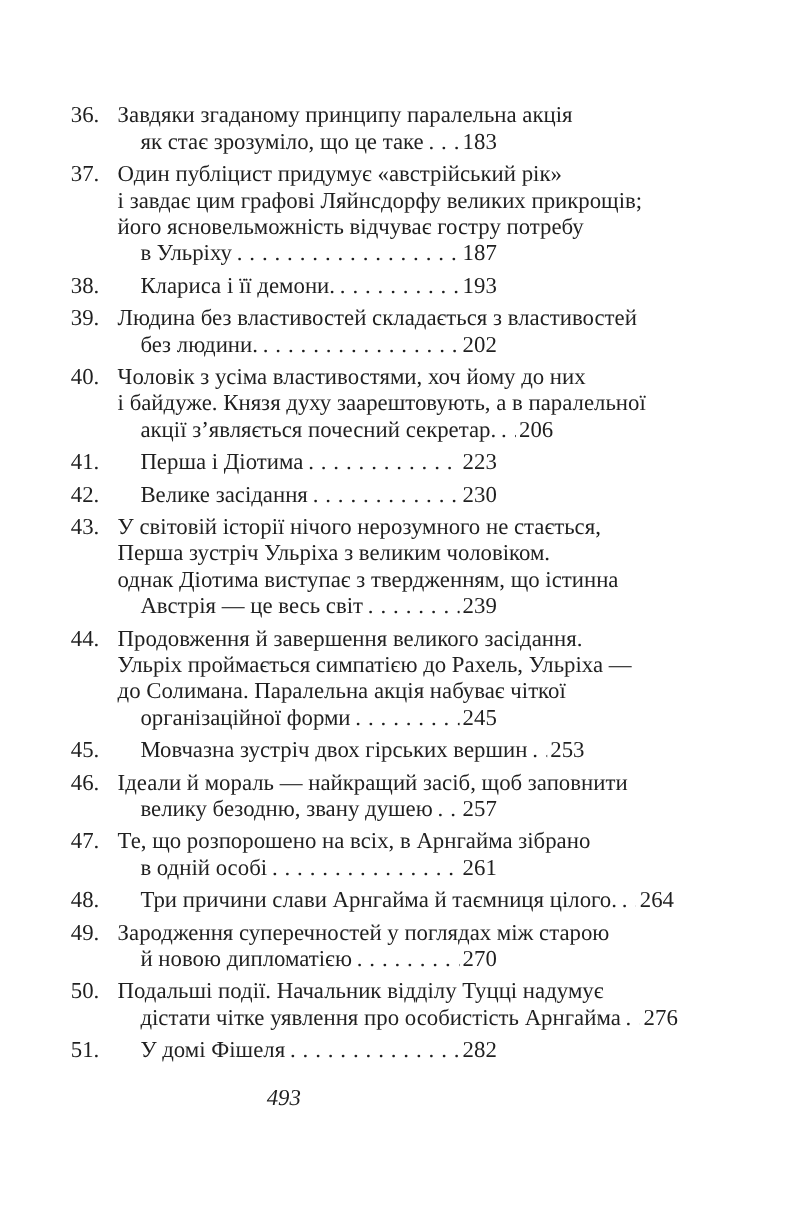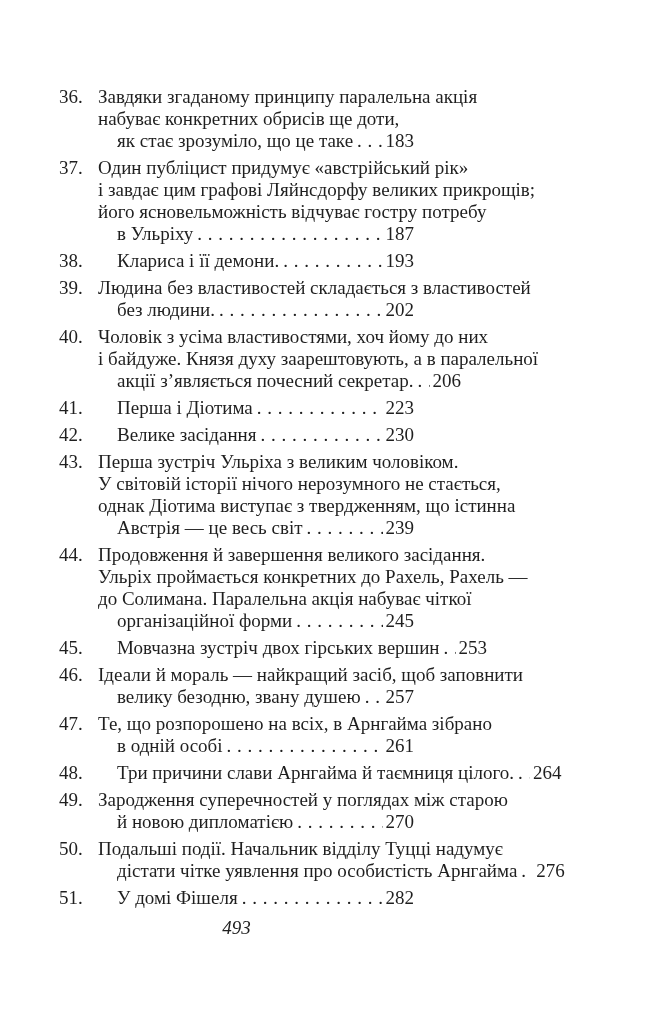--- a/index.html
+++ b/index.html
@@ -57,35 +57,34 @@
     margin: 0 3px 0 4px;
   }
   .dots::after {
     content: ". . . . . . . . . . . . . . . . . . . . . . . . . . . . . . . . . . . . . . . . . . . . . . . . . . . . . . . . . . . . ";
     word-spacing: 1px;
   }
   .pnum {
     flex: none;
   }
   .folio {
-    margin-top: 8px;
+    margin-top: 18px;
     text-align: center;
     font-style: italic;
   }
 </style>
 </head>
 <body>
 
 <div class="page">
   <div>
       <div class="entry">
     <span class="num">36.</span>
     <div class="body">
           <div class="tline">Завдяки згаданому принципу паралельна акція</div>
-          <div class="tline">набуває конкретних обрисів ще доти,</div>
           <div class="tline last">
             <span class="ltext">як стає зрозуміло, що це таке</span>
             <span class="dots"></span>
             <span class="pnum">183</span>
           </div>
         </div>
   </div>
       <div class="entry">
     <span class="num">37.</span>
     <div class="body">
@@ -148,35 +147,35 @@
           <div class="tline last">
             <span class="ltext">Велике засідання</span>
             <span class="dots"></span>
             <span class="pnum">230</span>
           </div>
         </div>
   </div>
       <div class="entry">
     <span class="num">43.</span>
     <div class="body">
+          <div class="tline">У світовій історії нічого нерозумного не стається,</div>
           <div class="tline">Перша зустріч Ульріха з великим чоловіком.</div>
-          <div class="tline">У світовій історії нічого нерозумного не стається,</div>
           <div class="tline">однак Діотима виступає з твердженням, що істинна</div>
           <div class="tline last">
             <span class="ltext">Австрія — це весь світ</span>
             <span class="dots"></span>
             <span class="pnum">239</span>
           </div>
         </div>
   </div>
       <div class="entry">
     <span class="num">44.</span>
     <div class="body">
           <div class="tline">Продовження й завершення великого засідання.</div>
-          <div class="tline">Ульріх проймається конкретних до Рахель, Рахель —</div>
+          <div class="tline">Ульріх проймається симпатією до Рахель, Ульріха —</div>
           <div class="tline">до Солимана. Паралельна акція набуває чіткої</div>
           <div class="tline last">
             <span class="ltext">організаційної форми</span>
             <span class="dots"></span>
             <span class="pnum">245</span>
           </div>
         </div>
   </div>
       <div class="entry">
     <span class="num">45.</span>

